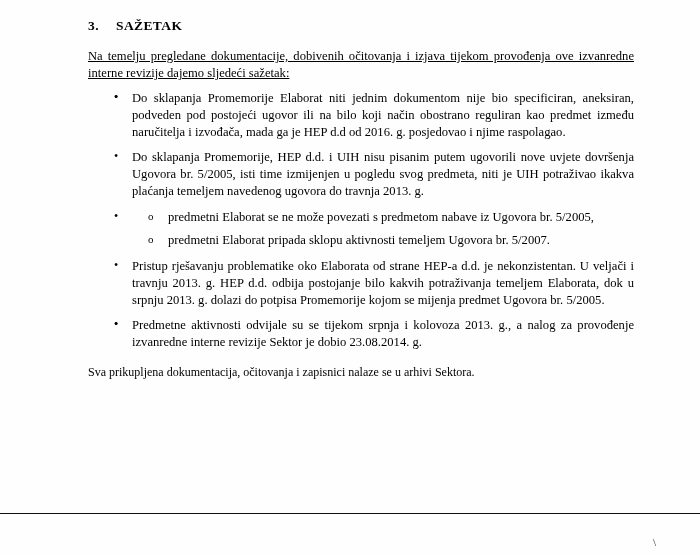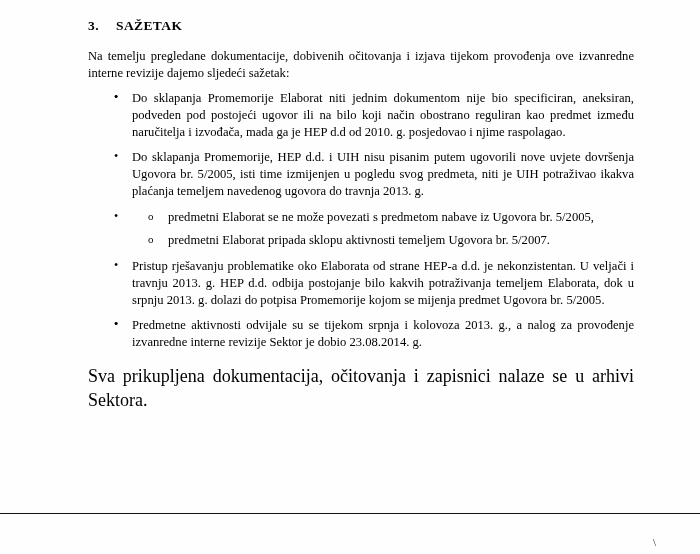--- a/index.html
+++ b/index.html
@@ -37,20 +37,21 @@
     gap: 14px;
   }
   .section-heading .num {
     width: 14px;
   }
   .intro-para {
     font-size: 12.6px;
     line-height: 1.32;
     text-align: justify;
     margin: 0 0 9px 0;
+    text-decoration: underline;
   }
   .bullet-list {
     list-style: none;
     margin: 0;
     padding: 0;
   }
   .bullet-item {
     position: relative;
     font-size: 12.6px;
     line-height: 1.33;
@@ -79,21 +80,21 @@
     margin-bottom: 7px;
   }
   .sub-item > .marker {
     position: absolute;
     left: 16px;
     top: 0;
     font-size: 11px;
     line-height: 1.4;
   }
   .closing-para {
-    font-size: 18px;
+    font-size: 12px;
     line-height: 1.32;
     margin: 14px 0 0 0;
     text-align: justify;
   }
   .rule {
     position: absolute;
     left: 0;
     top: 513px;
     width: 700px;
     height: 1px;
@@ -123,21 +124,21 @@
     <p class="intro-para">Na temelju pregledane dokumentacije, dobivenih očitovanja i izjava tijekom provođenja ove izvanredne interne revizije dajemo sljedeći sažetak:</p>
 
     <ul class="bullet-list">
 
       <li class="bullet-item">
         <span class="marker">•</span>
       </li>
 
       <li class="bullet-item">
         <span class="marker">•</span>
-        <span>Do sklapanja Promemorije Elaborat niti jednim dokumentom nije bio specificiran, aneksiran, podveden pod postojeći ugovor ili na bilo koji način obostrano reguliran kao predmet između naručitelja i izvođača, mada ga je HEP d.d od 2010. g. posjedovao i njime raspolagao.</span>
+        <span>Do sklapanja Promemorije Elaborat niti jednim dokumentom nije bio specificiran, aneksiran, podveden pod postojeći ugovor ili na bilo koji način obostrano reguliran kao predmet između naručitelja i izvođača, mada ga je HEP d.d od 2016. g. posjedovao i njime raspolagao.</span>
       </li>
 
       <li class="bullet-item">
         <span class="marker">•</span>
         <span>Do sklapanja Promemorije, HEP d.d. i UIH nisu pisanim putem ugovorili nove uvjete dovršenja Ugovora br. 5/2005, isti time izmijenjen u pogledu svog predmeta, niti je UIH potraživao ikakva plaćanja temeljem navedenog ugovora do travnja 2013. g.</span>
       </li>
 
       <li class="bullet-item">
         <span class="marker">•</span>
         <ul class="sub-list">

